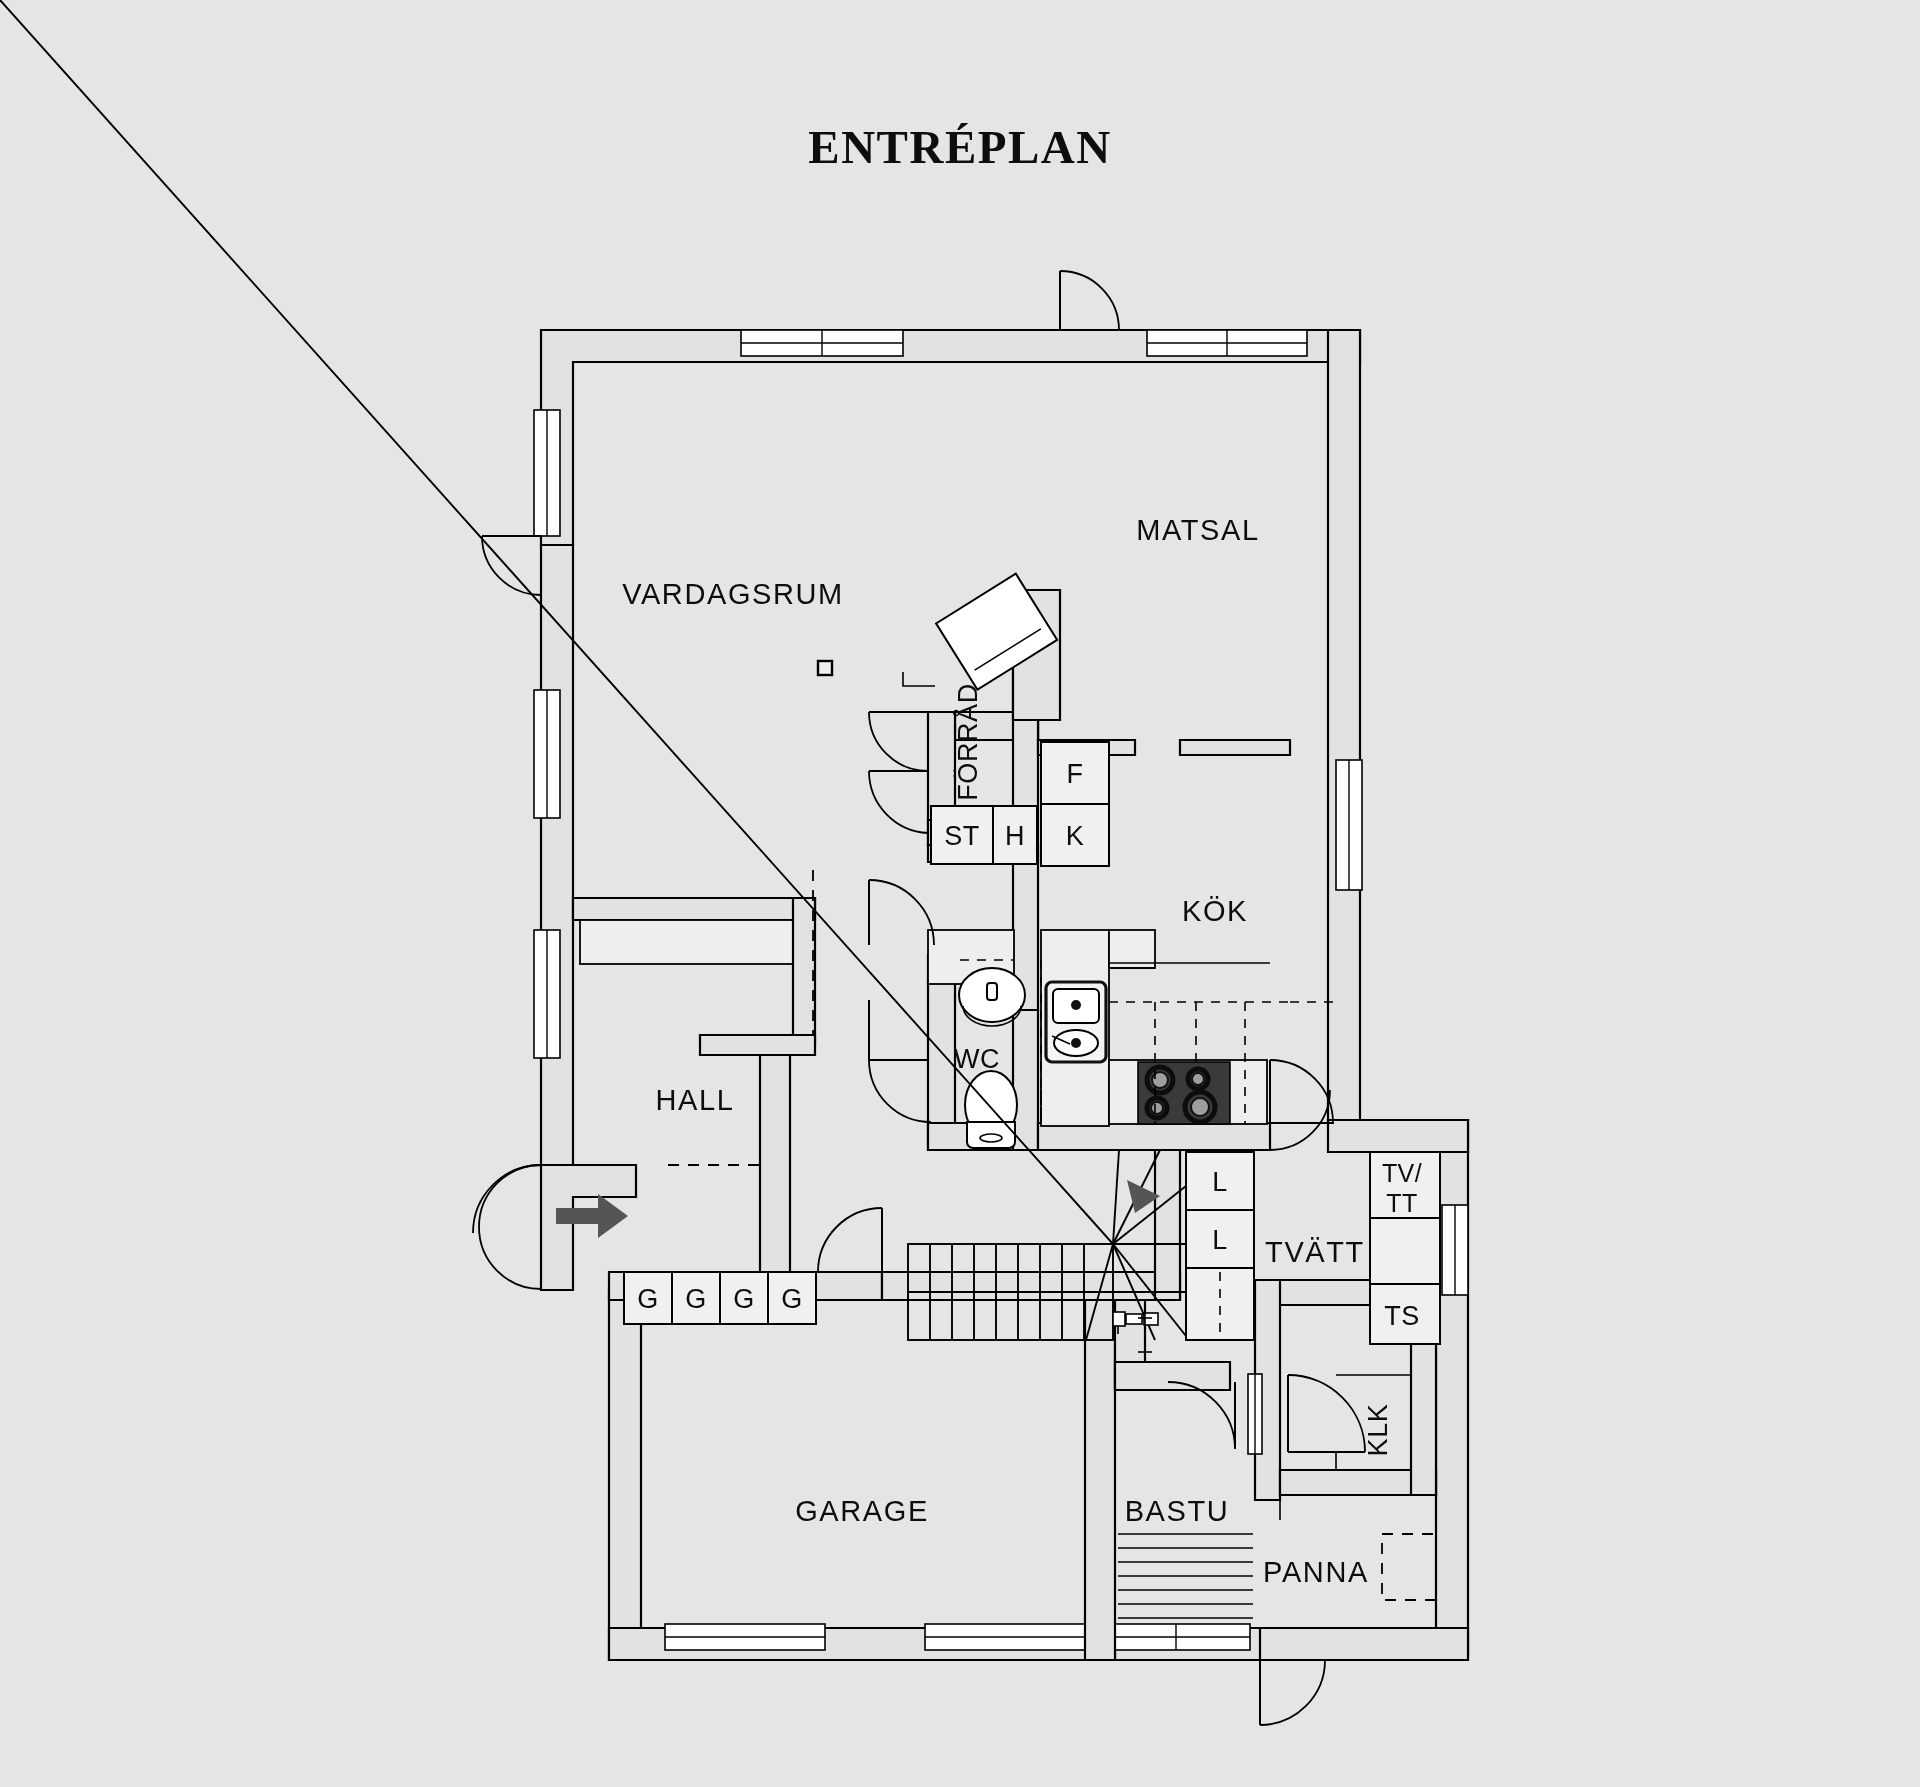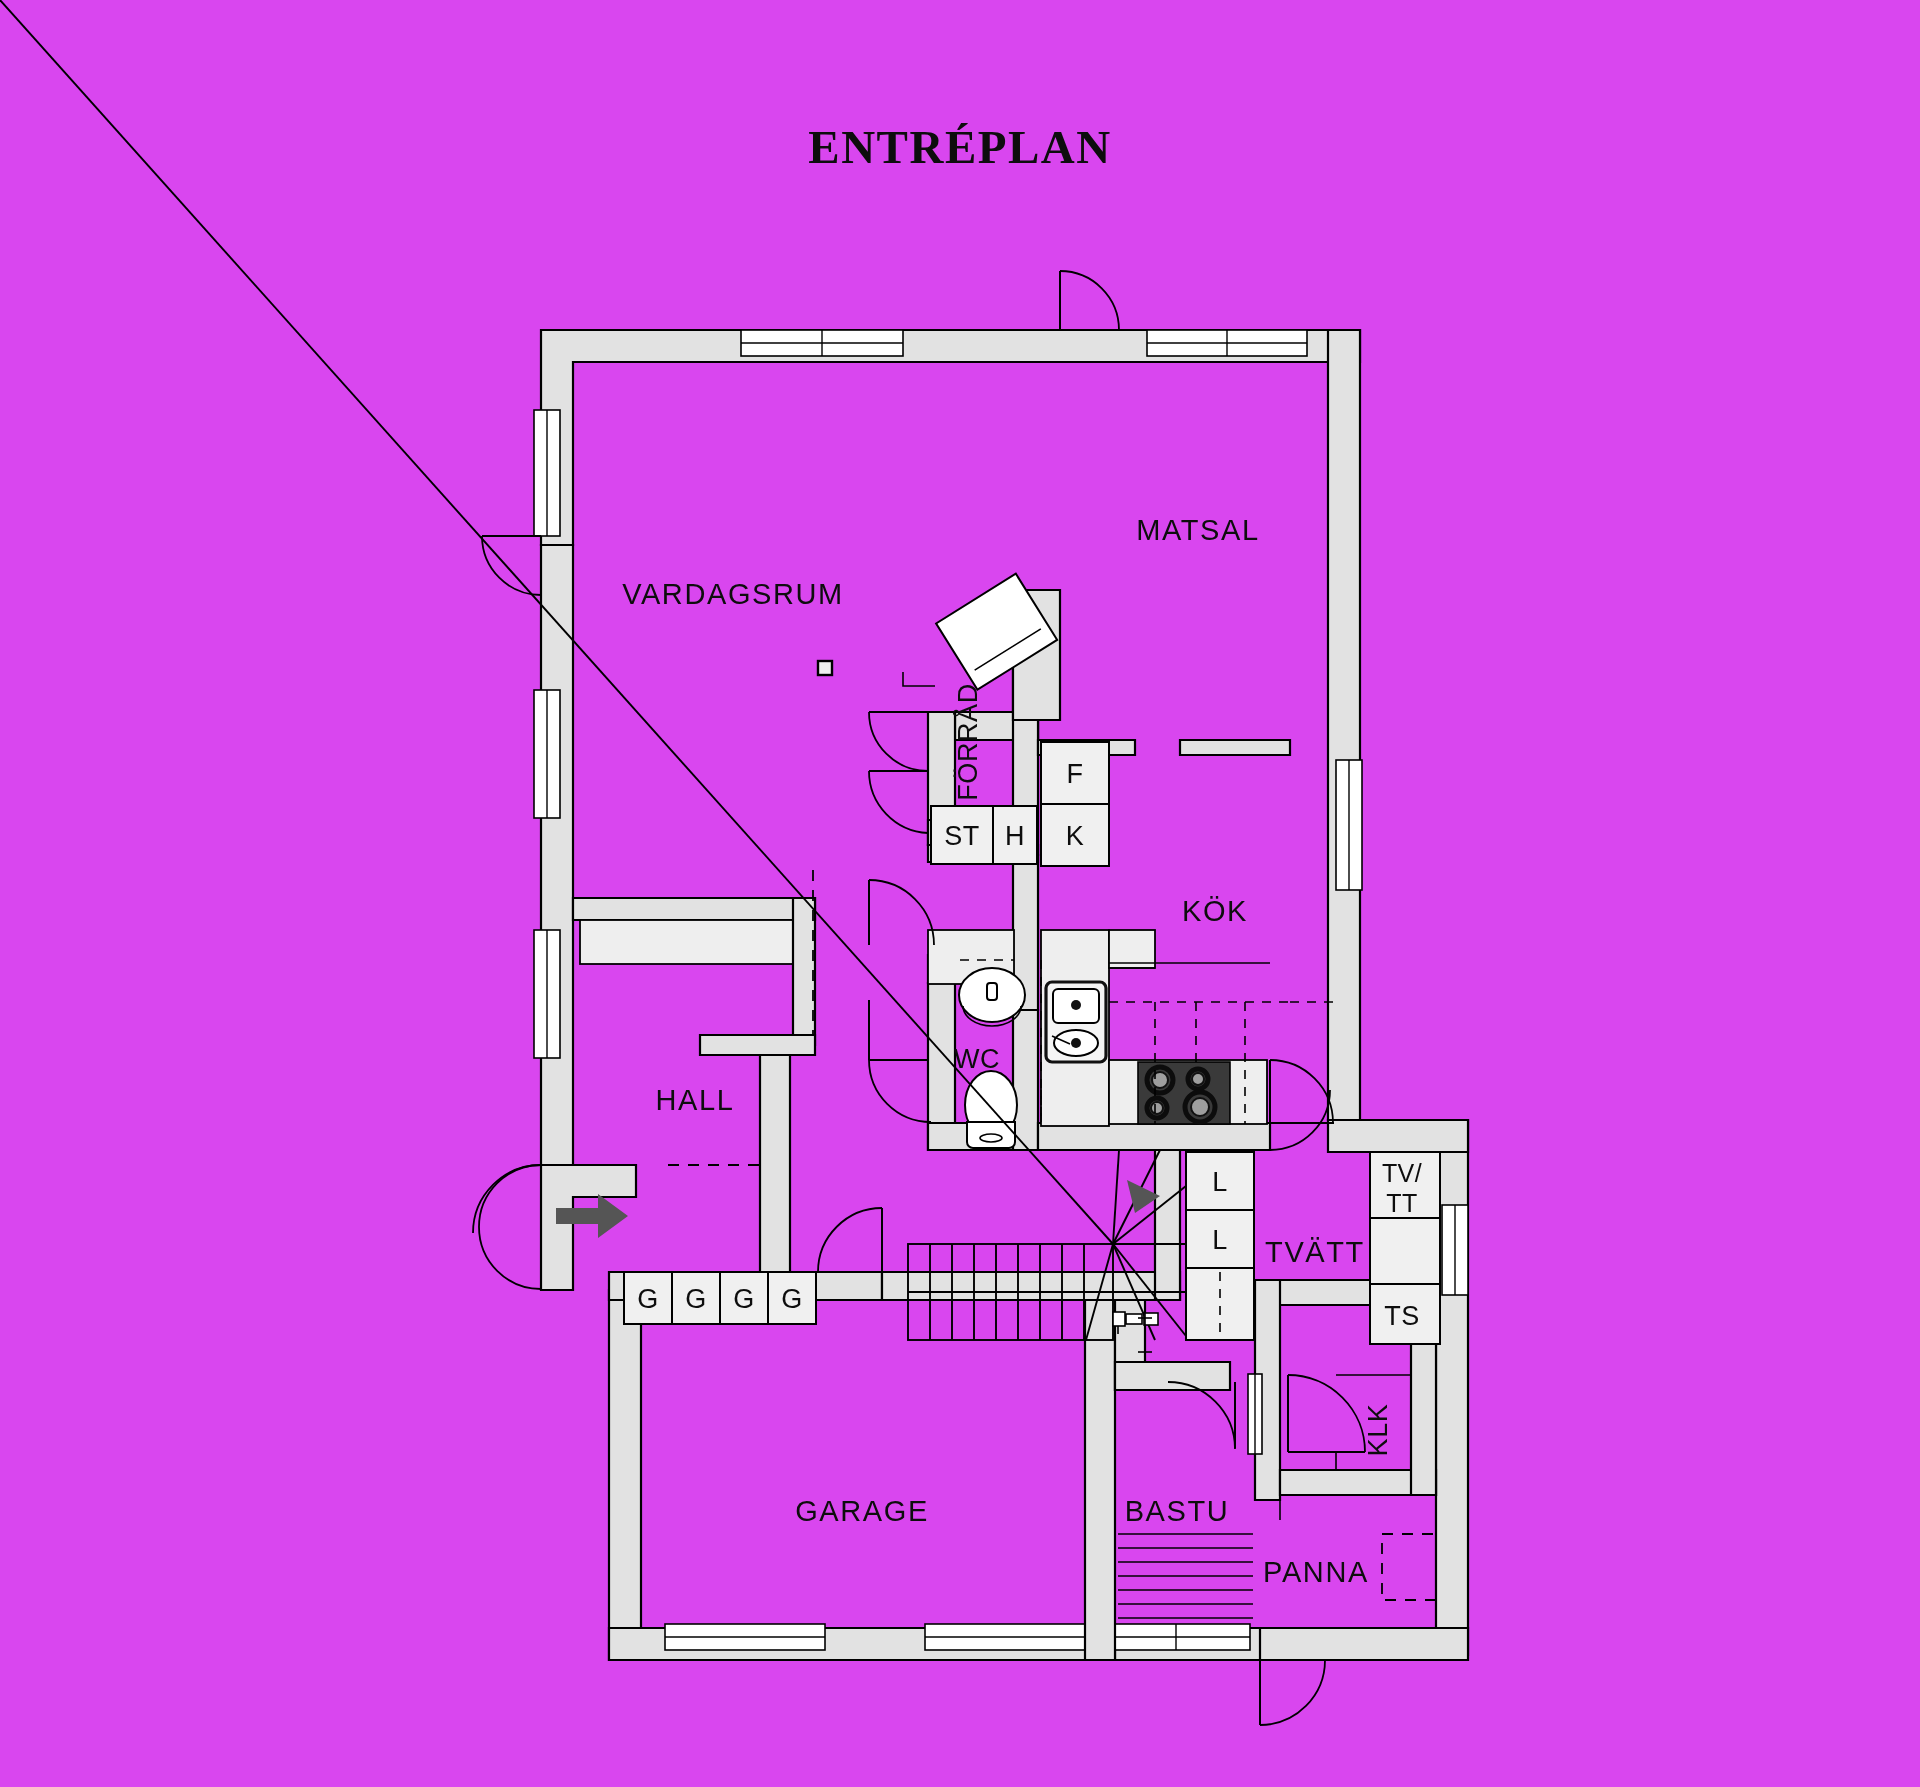--- a/index.html
+++ b/index.html
@@ -1,17 +1,17 @@
 <!DOCTYPE html>
 <html><head>
 <meta charset="utf-8">
 <style>
   html,body{margin:0;padding:0;background:#ffffff;}
   body{width:1920px;height:1787px;font-family:"Liberation Sans",sans-serif;overflow:hidden;}
-  #stage{position:relative;width:1920px;height:1787px;background:#d946ef;}
+  #stage{position:relative;width:1920px;height:1787px;background:#e5e5e5;}
   #title{
     position:absolute;left:0;top:120px;width:1920px;text-align:center;
     font-family:"Liberation Serif",serif;font-weight:bold;font-size:47px;
     letter-spacing:1.5px;color:#0d0d0d;
   }
   svg#plan{position:absolute;left:0;top:0;width:1920px;height:1787px;}
   .wall{fill:#e2e2e2;stroke:#000;stroke-width:2.2;}
   .box{fill:#f0f0f0;stroke:#000;stroke-width:2;}
   .boxlight{fill:#eeeeee;stroke:#000;stroke-width:1.8;}
   .white{fill:#ffffff;stroke:#000;stroke-width:2;}

